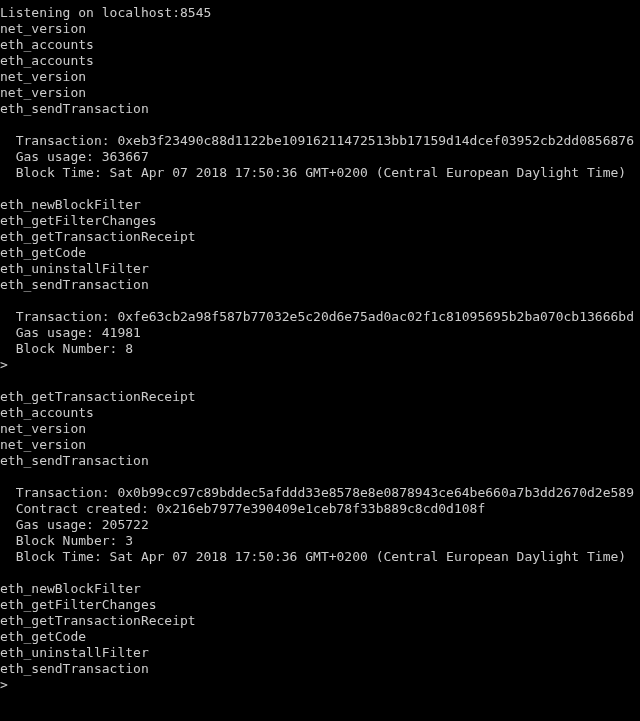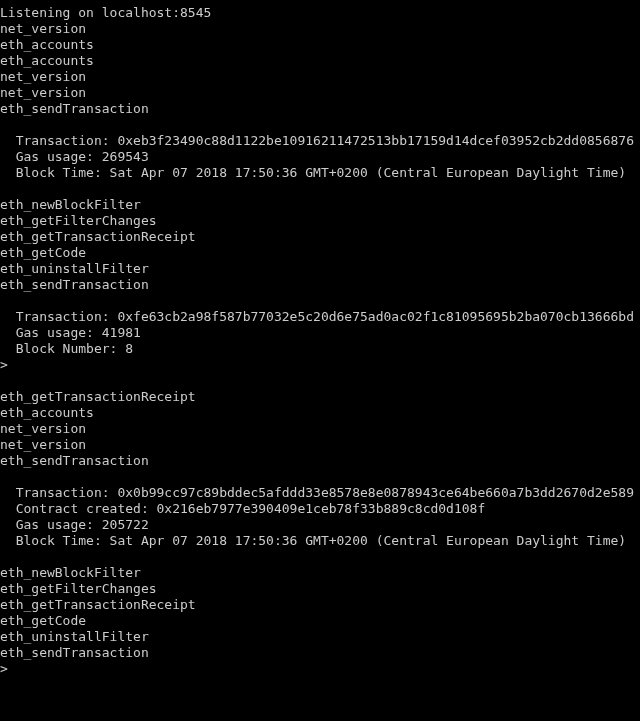--- a/index.html
+++ b/index.html
@@ -55,21 +55,21 @@
   <div id="terminal-lines">
       <div class="term-line">Listening on localhost:8545</div>
       <div class="term-line">net_version</div>
       <div class="term-line">eth_accounts</div>
       <div class="term-line">eth_accounts</div>
       <div class="term-line">net_version</div>
       <div class="term-line">net_version</div>
       <div class="term-line">eth_sendTransaction</div>
       <div class="term-line blank"></div>
       <div class="term-line">  Transaction: 0xeb3f23490c88d1122be10916211472513bb17159d14dcef03952cb2dd0856876</div>
-      <div class="term-line">  Gas usage: 269543</div>
+      <div class="term-line">  Gas usage: 363667</div>
       <div class="term-line">  Block Time: Sat Apr 07 2018 17:50:36 GMT+0200 (Central European Daylight Time)</div>
       <div class="term-line blank"></div>
       <div class="term-line">eth_newBlockFilter</div>
       <div class="term-line">eth_getFilterChanges</div>
       <div class="term-line">eth_getTransactionReceipt</div>
       <div class="term-line">eth_getCode</div>
       <div class="term-line">eth_uninstallFilter</div>
       <div class="term-line">eth_sendTransaction</div>
       <div class="term-line blank"></div>
       <div class="term-line">  Transaction: 0xfe63cb2a98f587b77032e5c20d6e75ad0ac02f1c81095695b2ba070cb13666bd</div>
@@ -79,20 +79,21 @@
       <div class="term-line blank"></div>
       <div class="term-line">eth_getTransactionReceipt</div>
       <div class="term-line">eth_accounts</div>
       <div class="term-line">net_version</div>
       <div class="term-line">net_version</div>
       <div class="term-line">eth_sendTransaction</div>
       <div class="term-line blank"></div>
       <div class="term-line">  Transaction: 0x0b99cc97c89bddec5afddd33e8578e8e0878943ce64be660a7b3dd2670d2e589</div>
       <div class="term-line">  Contract created: 0x216eb7977e390409e1ceb78f33b889c8cd0d108f</div>
       <div class="term-line">  Gas usage: 205722</div>
+      <div class="term-line">  Block Number: 3</div>
       <div class="term-line">  Block Time: Sat Apr 07 2018 17:50:36 GMT+0200 (Central European Daylight Time)</div>
       <div class="term-line blank"></div>
       <div class="term-line">eth_newBlockFilter</div>
       <div class="term-line">eth_getFilterChanges</div>
       <div class="term-line">eth_getTransactionReceipt</div>
       <div class="term-line">eth_getCode</div>
       <div class="term-line">eth_uninstallFilter</div>
       <div class="term-line">eth_sendTransaction</div>
       <div class="term-line">&gt;</div>
     </div>

